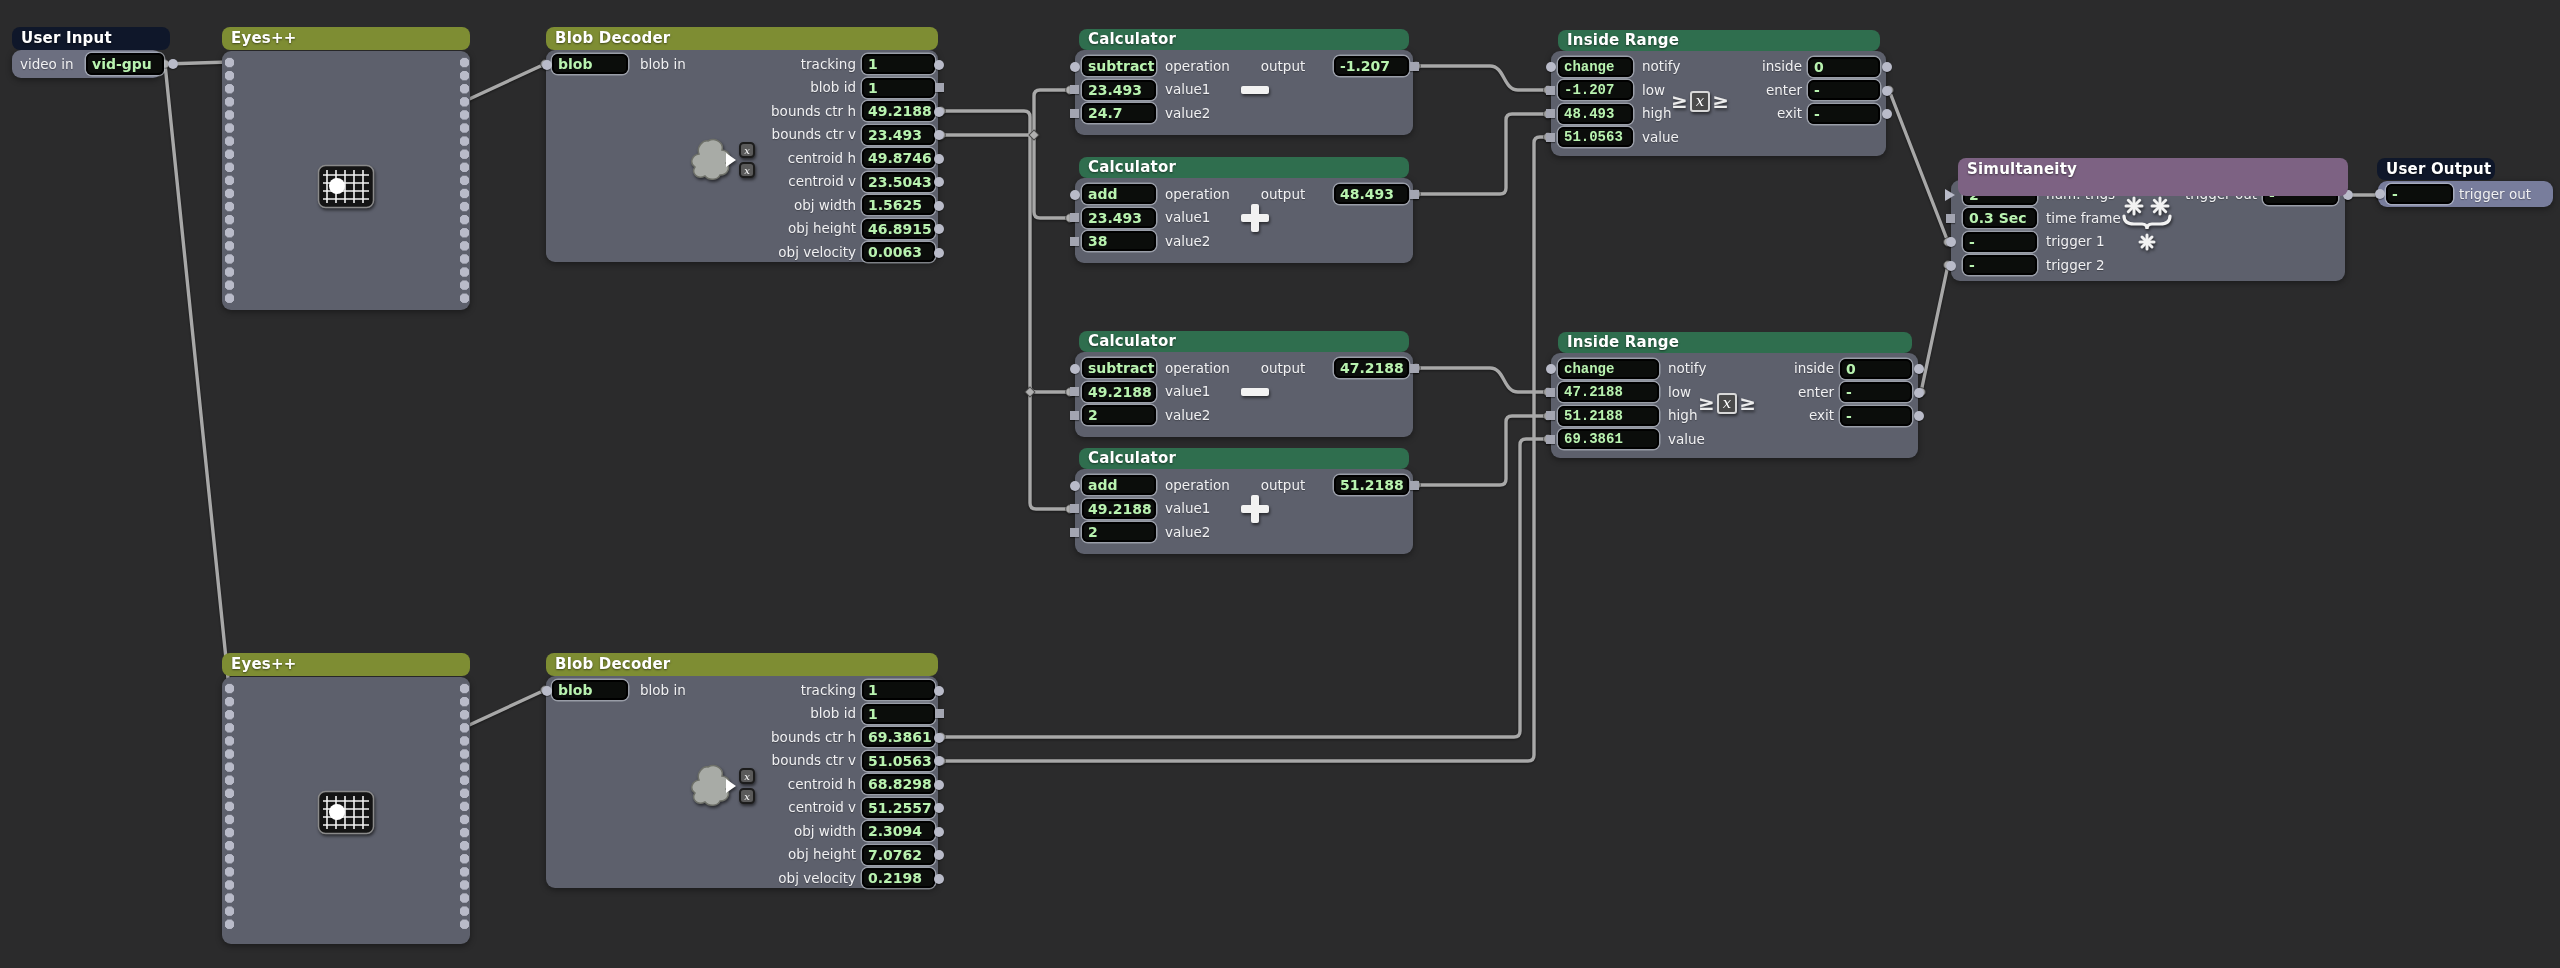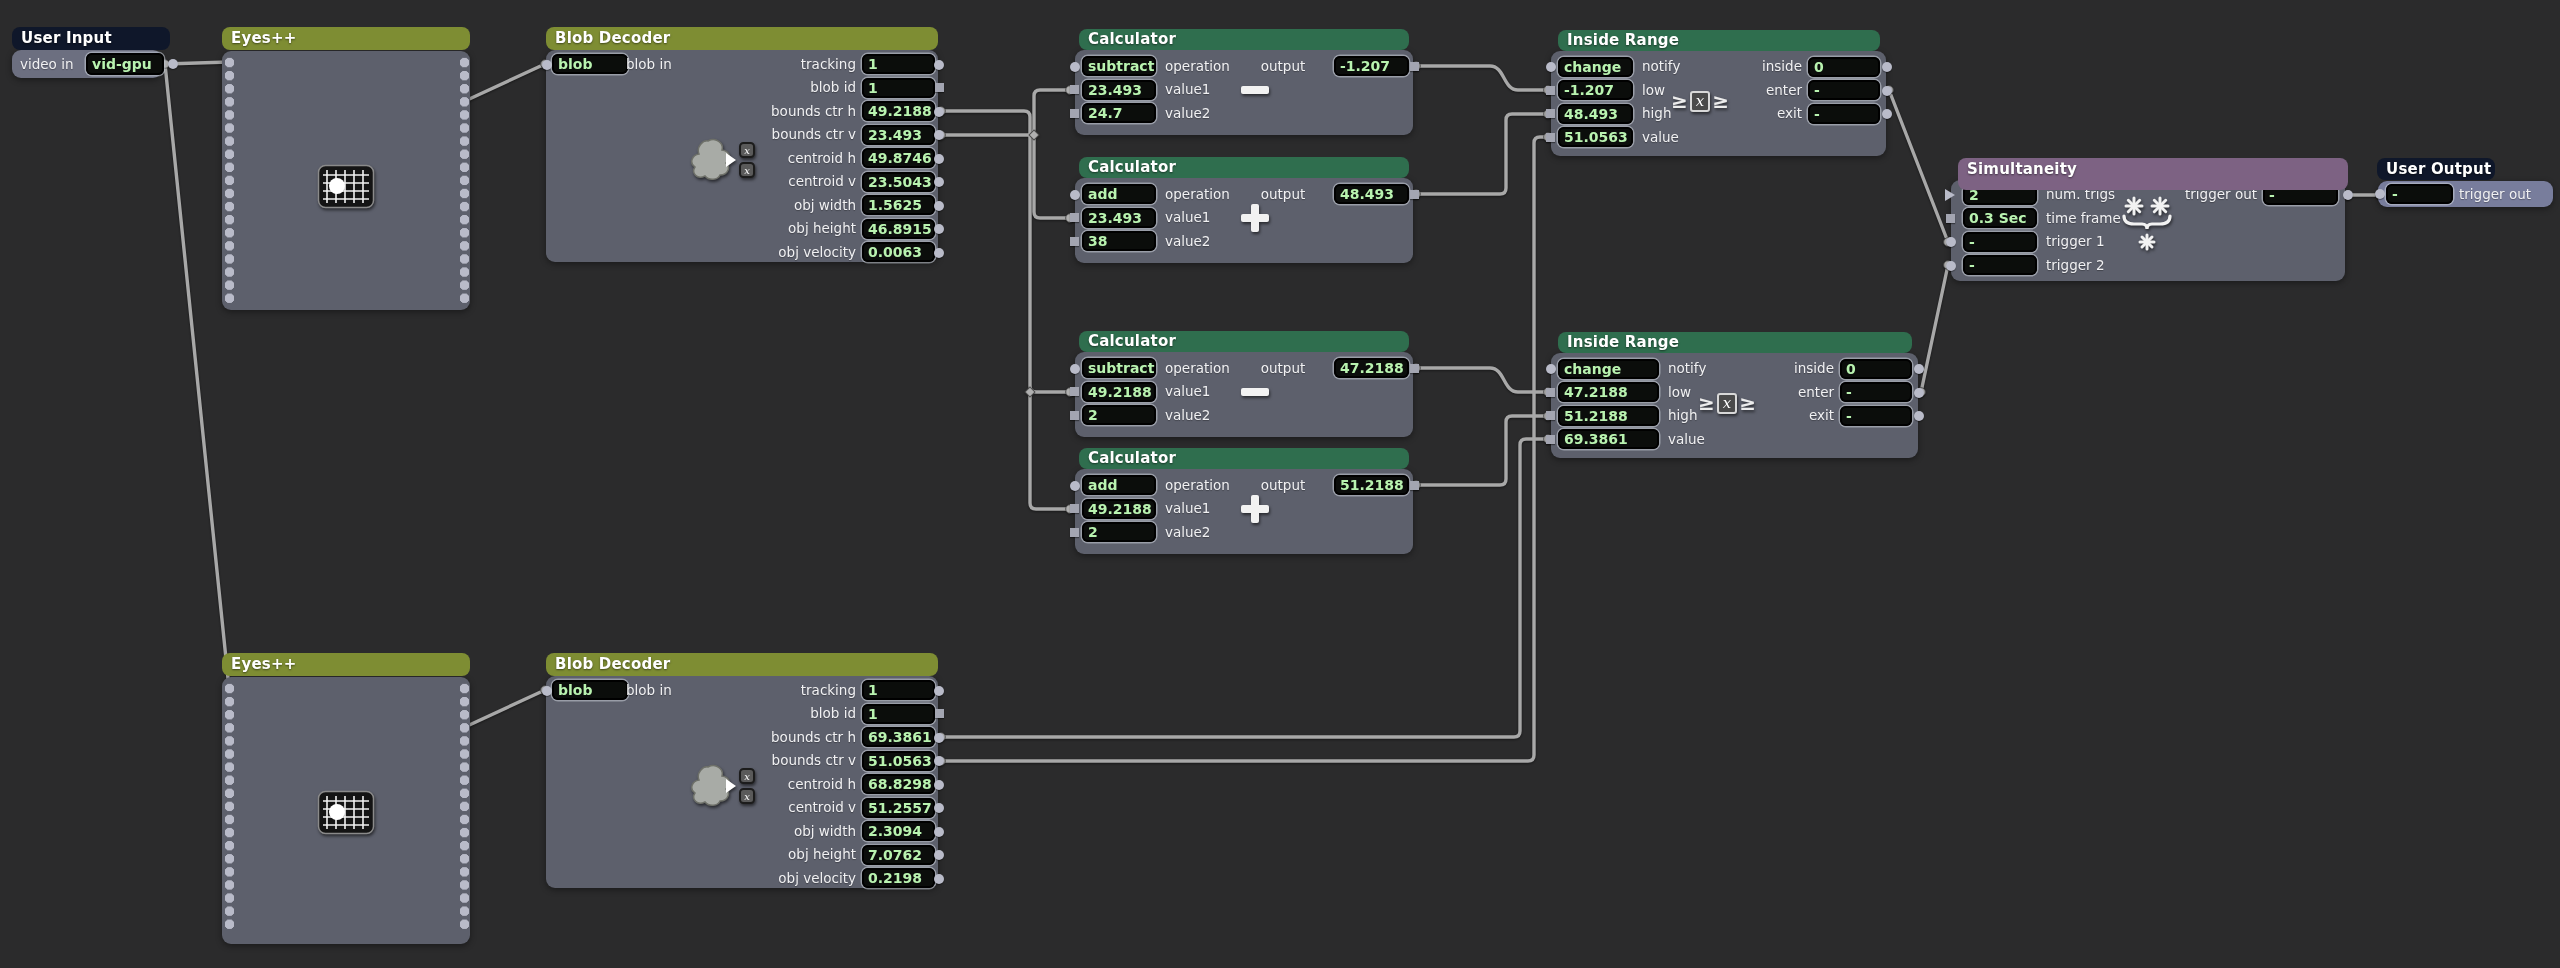--- a/index.html
+++ b/index.html
@@ -36,30 +36,30 @@
   .ps{width:9px;height:9px;background:#a3a5b1;}
   .pt{position:absolute;width:0;height:0;border-top:6px solid transparent;
       border-bottom:6px solid transparent;border-left:10px solid #b9bbc9;}
   .lp{left:-5px;top:7px;} .rp{right:-6px;top:7px;}
 
   .portcol{position:absolute;width:11px;height:249px;
      background-image:radial-gradient(circle at 5.5px 6.55px,#b9bbc9 4.6px,rgba(185,187,201,0) 5px);
      background-size:11px 13.1px;background-repeat:repeat-y;}
 
   .blob .in-box{left:6px;width:76px;}
-  .blob .in-lbl{left:80px;}
+  .blob .in-lbl{left:94px;}
   .blob .out-lbl{right:82px;width:170px;text-align:right;}
   .blob .out-box{right:3px;width:73px;}
 
   .calc .in-box{left:7px;width:74px;}
   .calc .in-lbl{left:90px;}
   .calc .out-lbl{right:85px;width:90px;text-align:center;}
   .calc .out-box{right:4px;width:75px;}
 
-  .range .in-box{left:7px;width:75px;}
+  .range .in-box{left:7px;width:75px;font-family:Liberation Mono, monospace;}
   .range .in-lbl{left:91px;}
   .range .out-lbl{right:84px;width:90px;text-align:right;}
   .range .out-box{right:6px;width:72px;}
   .range2 .in-box{width:101px;}
   .range2 .in-lbl{left:117px;}
 
   .sim .in-box{left:12px;width:74px;}
   .sim .in-lbl{left:95px;}
   .sim .out-lbl{right:88px;width:130px;text-align:right;}
   .sim .out-box{right:7px;width:75px;}
@@ -502,21 +502,21 @@
       <div class="row">
         <i class="ps lp"></i>
         <div class="vbox in-box">69.3861</div>
         <span class="lbl in-lbl">value</span>
       </div>
     </div>
   </div>
 
   <div class="node sim" style="left:1951px;top:158px;width:394px;height:123px;">
     <div class="body" style="left:0;top:22px;width:394px;height:101px;"></div>
-    <div class="hdr hdr-purple" style="left:7px;top:0;width:390px;height:32px;line-height:22px;">Simultaneity</div>
+    <div class="hdr hdr-purple" style="left:7px;top:0;width:390px;height:38px;line-height:22px;">Simultaneity</div>
     <svg class="icon" style="left:169px;top:36px;" width="56" height="64" viewBox="0 0 56 64">
       <g stroke="#f2f2f2" stroke-width="3" stroke-linecap="round">
         <line x1="14" y1="4" x2="14" y2="20"></line>
           <line x1="6" y1="12" x2="22" y2="12"></line>
         <line x1="8.3" y1="6.3" x2="19.7" y2="17.7"></line>
           <line x1="19.7" y1="6.3" x2="8.3" y2="17.7"></line>
         <line x1="40" y1="4" x2="40" y2="20"></line>
           <line x1="32" y1="12" x2="48" y2="12"></line>
         <line x1="34.3" y1="6.3" x2="45.7" y2="17.7"></line>
           <line x1="45.7" y1="6.3" x2="34.3" y2="17.7"></line>

